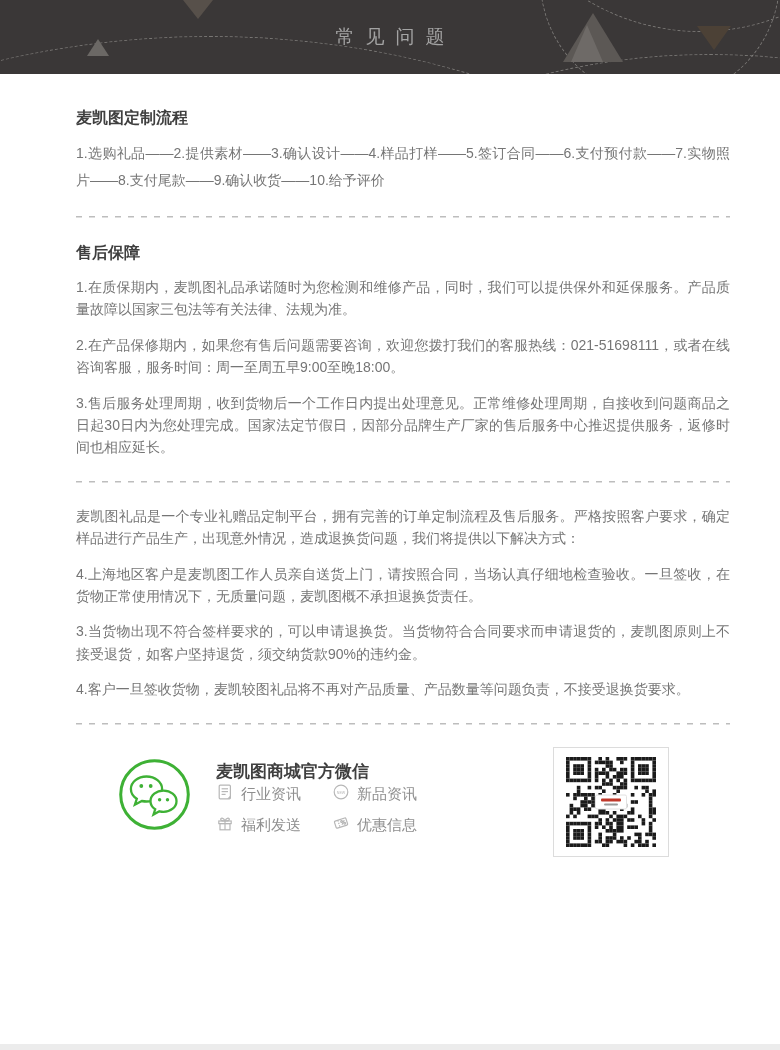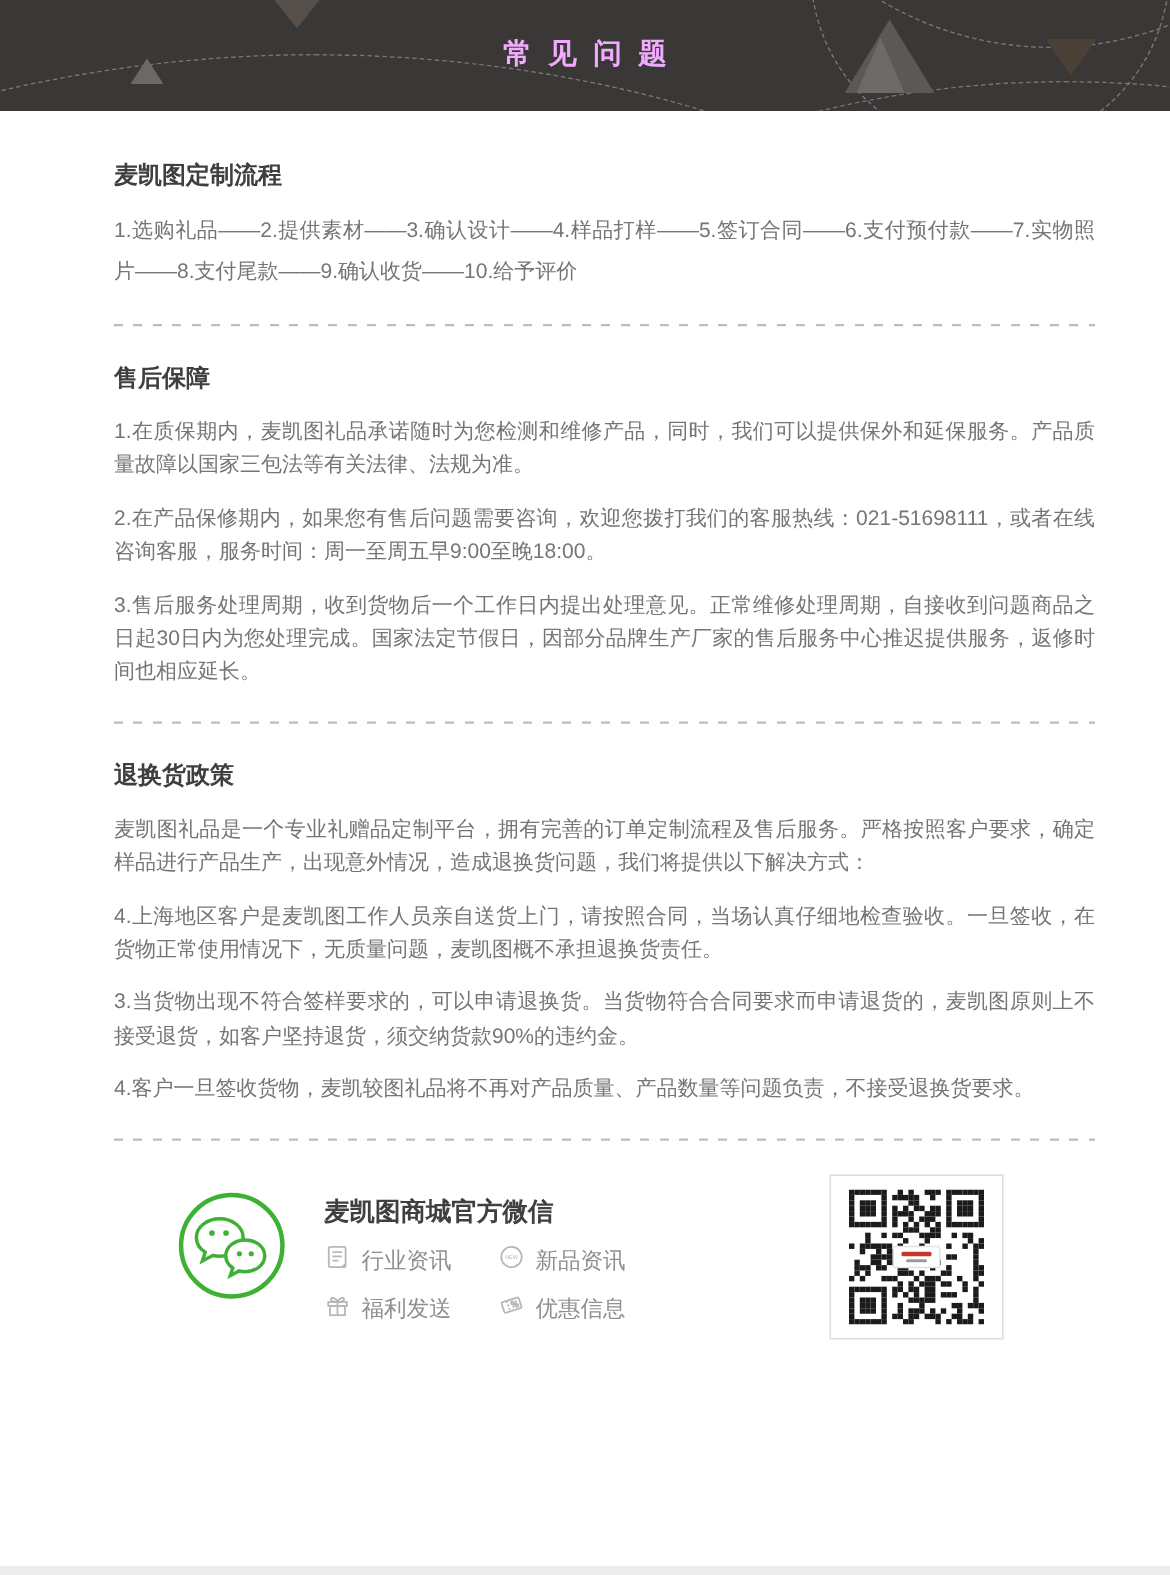--- a/index.html
+++ b/index.html
@@ -9,21 +9,21 @@
     font-family:"Liberation Sans","DejaVu Sans",sans-serif;
     position:relative;
     overflow:hidden;
   }
   
   .banner{
     position:relative;height:74px;background:#3a3737;overflow:hidden;
   }
   .banner-title{
     position:absolute;left:0;top:26px;width:100%;
-    text-align:center;color:#f0abfc;font-size:19px;font-weight:bold;
+    text-align:center;color:#a3a3a3;font-size:19px;font-weight:normal;
     letter-spacing:11px;text-indent:11px;line-height:22px;
   }
   .arc{
     position:absolute;border:1px dashed #8d8b88;border-radius:50%;opacity:.75;
   }
   .arc-1{width:1300px;height:900px;left:-440px;top:36px}
   .arc-2{width:950px;height:640px;left:235px;top:54px}
   .arc-3{width:240px;height:240px;left:540px;top:-140px}
   .arc-4{width:440px;height:440px;left:480px;top:-408px}
   .tri{position:absolute;width:0;height:0}
@@ -42,21 +42,21 @@
     height:2px;margin:22px 0;
     background-image:repeating-linear-gradient(90deg,#bdbdbd 0 6px,transparent 6px 13px);
     background-size:100% 1.5px;background-repeat:no-repeat;background-position:0 0;
   }
   
   .footer{position:relative;height:130px}
   .wx-icon{position:absolute;left:117px;top:10px;width:75px;height:75px}
   .wx-block{position:absolute;left:216px;top:14px}
   .wx-title{color:#3f3f3f;font-size:17px;font-weight:bold;line-height:22px}
   .wx-grid{
-    margin-top:10px;display:grid;grid-template-columns:100px 100px;
+    display:grid;grid-template-columns:100px 100px;
     grid-column-gap:16px;grid-row-gap:8px;
   }
   .wx-item{display:flex;align-items:center;gap:7px;color:#8f8f8f;font-size:15px;line-height:20px;white-space:nowrap}
   .wx-item svg{flex:0 0 auto}
   
   .qr-box{
     position:absolute;left:553px;top:0;width:116px;height:110px;
     background:#fff;border:1px solid #dcdcdc;
     display:flex;align-items:center;justify-content:center;
   }
@@ -99,21 +99,20 @@
   <section>
     <h2 class="sec-heading">售后保障</h2>
     <p>1.在质保期内，麦凯图礼品承诺随时为您检测和维修产品，同时，我们可以提供保外和延保服务。产品质量故障以国家三包法等有关法律、法规为准。</p>
     <p>2.在产品保修期内，如果您有售后问题需要咨询，欢迎您拨打我们的客服热线：021-51698111，或者在线咨询客服，服务时间：周一至周五早9:00至晚18:00。</p>
     <p>3.售后服务处理周期，收到货物后一个工作日内提出处理意见。正常维修处理周期，自接收到问题商品之日起30日内为您处理完成。国家法定节假日，因部分品牌生产厂家的售后服务中心推迟提供服务，返修时间也相应延长。</p>
   </section>
 
   <div class="divider"></div>
 
   <section>
-    <h2 class="sec-heading">退换货政策</h2>
     <p>麦凯图礼品是一个专业礼赠品定制平台，拥有完善的订单定制流程及售后服务。严格按照客户要求，确定样品进行产品生产，出现意外情况，造成退换货问题，我们将提供以下解决方式：</p>
     <p>4.上海地区客户是麦凯图工作人员亲自送货上门，请按照合同，当场认真仔细地检查验收。一旦签收，在货物正常使用情况下，无质量问题，麦凯图概不承担退换货责任。</p>
     <p>3.当货物出现不符合签样要求的，可以申请退换货。当货物符合合同要求而申请退货的，麦凯图原则上不接受退货，如客户坚持退货，须交纳货款90%的违约金。</p>
     <p>4.客户一旦签收货物，麦凯较图礼品将不再对产品质量、产品数量等问题负责，不接受退换货要求。</p>
   </section>
 
   <div class="divider"></div>
 </main>
 
 <footer class="footer">

